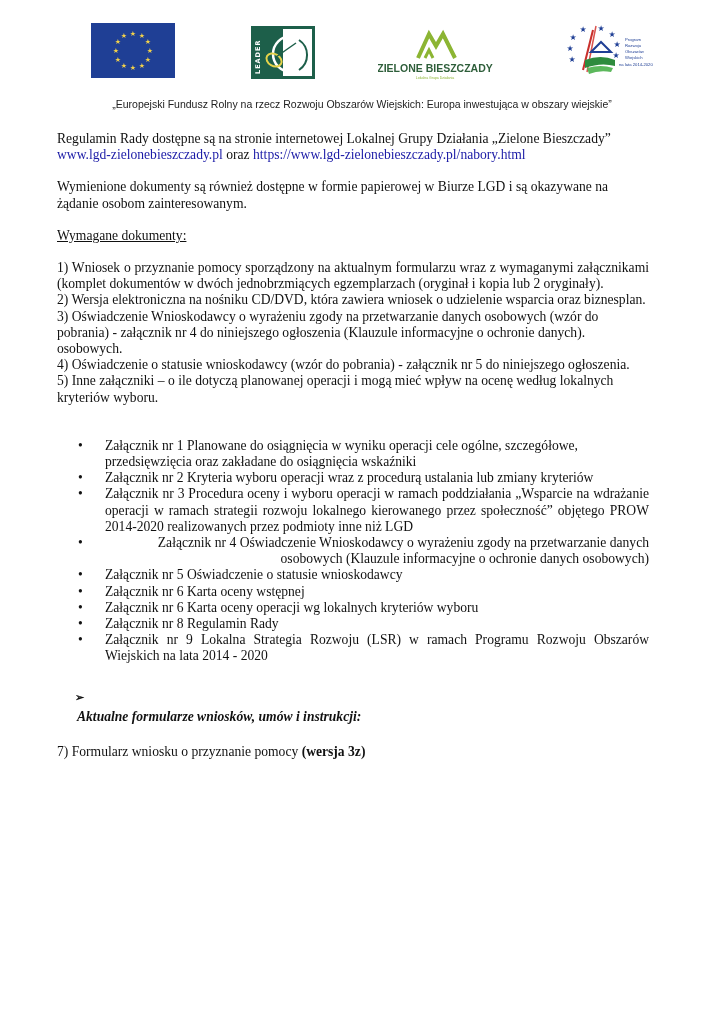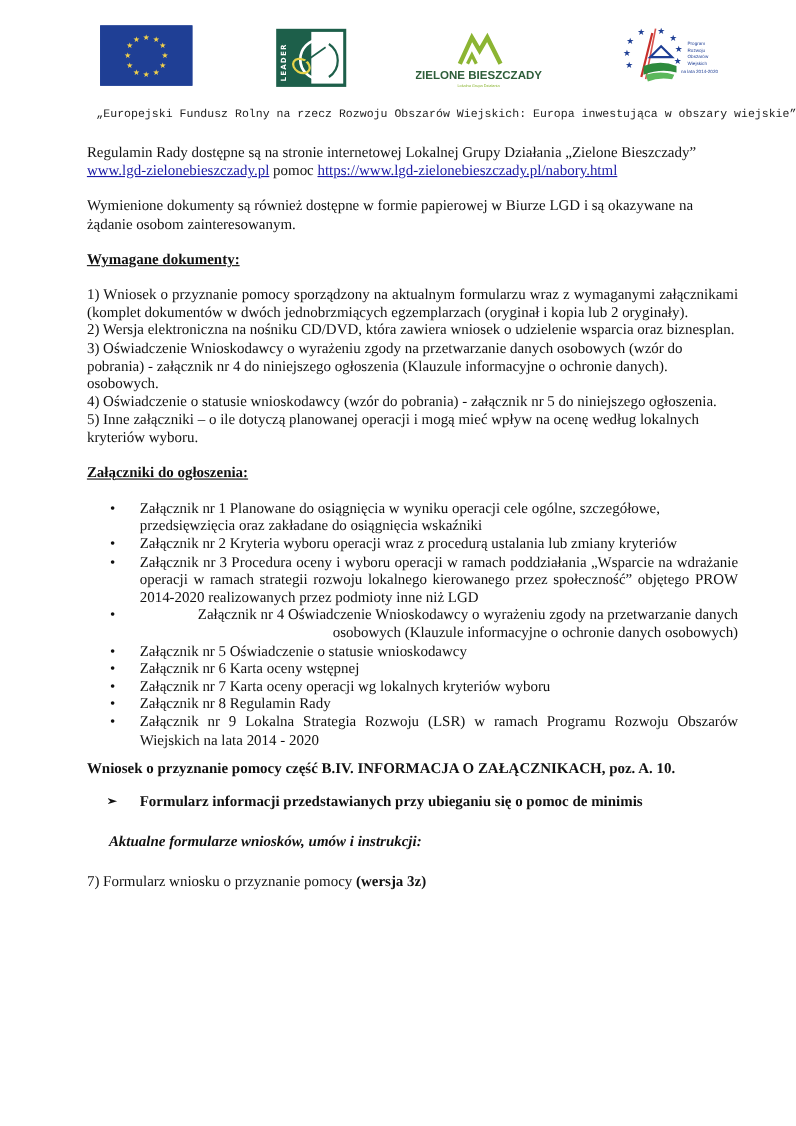--- a/index.html
+++ b/index.html
@@ -4,29 +4,29 @@
 <style>
   html, body { margin: 0; padding: 0; background: #ffffff; }
   body { width: 724px; height: 1024px; position: relative; overflow: hidden;
          font-family: "Liberation Serif", serif; color: #111; }
   .logos { position: absolute; top: 0; left: 0; width: 724px; height: 95px; }
   .logo { position: absolute; }
   .eu { left: 91px; top: 23px; width: 84px; height: 55px; background: #1f3f95; }
   .leader { left: 251px; top: 26px; width: 64px; height: 53px; }
   .zb { left: 378px; top: 22px; width: 115px; height: 58px; }
   .prow { left: 563px; top: 20px; width: 110px; height: 60px; }
-  .motto { position: absolute; top: 98px; left: 0; width: 724px; text-align: right;
-           font-family: Liberation Mono, monospace; font-size: 10.5px; color: #222; }
-  .content { position: absolute; top: 131px; left: 79px; width: 592px;
+  .motto { position: absolute; top: 98px; left: 0; width: 724px; text-align: center;
+           font-family: Liberation Sans, sans-serif; font-size: 10.5px; color: #222; }
+  .content { position: absolute; top: 131px; left: 57px; width: 592px;
              font-size: 13.6px; line-height: 16.2px; }
   p { margin: 0; }
   .just { text-align: justify; }
-  a { color: #1a1aa6; text-decoration: underline; }
+  a { color: #1a1aa6; }
   .gap { height: 16px; }
-  .h-ul { font-weight: bold; text-decoration: underline; }
+  .h-ul { font-weight: normal; text-decoration: underline; }
   ul.bul { margin: 0; padding: 0 0 0 48px; list-style: none; }
   ul.bul li { position: relative; text-align: justify; }
   ul.bul li::before { content: "•"; position: absolute; left: -27px; top: 0; }
   .bold { font-weight: bold; }
   .arrow-item { padding-left: 48px; position: relative; font-weight: bold; }
   .arrow-item .arr { position: absolute; left: 18px; top: 0; font-size: 11px; }
   .italic-bold { font-style: italic; font-weight: bold; margin-left: 20px; }
 </style>
 </head>
 <body>
@@ -100,55 +100,52 @@
       </g>
     </svg>
   </div>
 </div>
 
 <div class="motto">„Europejski Fundusz Rolny na rzecz Rozwoju Obszarów Wiejskich: Europa inwestująca w obszary wiejskie”</div>
 
 <div class="content">
   <p class="just">
     <span>Regulamin Rady dostępne są na stronie internetowej Lokalnej Grupy Działania „Zielone Bieszczady”</span><br>
-    <a>www.lgd-zielonebieszczady.pl</a><span> pomoc </span><a>https://www.lgd-zielonebieszczady.pl/nabory.html</a>
+    <a>www.lgd-zielonebieszczady.pl</a><span> oraz </span><a>https://www.lgd-zielonebieszczady.pl/nabory.html</a>
   </p>
   <div class="gap"></div>
   <p style="width:585px;">Wymienione dokumenty są również dostępne w formie papierowej w Biurze LGD i są okazywane na żądanie osobom zainteresowanym.</p>
   <div class="gap"></div>
 
   <p class="h-ul">Wymagane dokumenty:</p>
   <div class="gap"></div>
   <p class="just">1) Wniosek o przyznanie pomocy sporządzony na aktualnym formularzu wraz z wymaganymi załącznikami (komplet dokumentów w dwóch jednobrzmiących egzemplarzach (oryginał i kopia lub 2 oryginały).</p>
   <p class="just">2) Wersja elektroniczna na nośniku CD/DVD, która zawiera wniosek o udzielenie wsparcia oraz biznesplan.</p>
   <p style="width:578px;">3) Oświadczenie Wnioskodawcy o wyrażeniu zgody na przetwarzanie danych osobowych (wzór do pobrania) -  załącznik nr 4 do niniejszego ogłoszenia (Klauzule informacyjne o ochronie danych). osobowych.</p>
   <p class="just">4) Oświadczenie o statusie wnioskodawcy (wzór do pobrania) - załącznik nr 5 do niniejszego ogłoszenia.</p>
   <p>5) Inne załączniki – o ile dotyczą planowanej operacji i mogą mieć wpływ na ocenę według lokalnych kryteriów wyboru.</p>
   <div class="gap"></div>
 
-  <p class="h-ul">Załączniki do ogłoszenia:</p>
   <div class="gap"></div>
   <ul class="bul">
     <li style="text-align:left;">Załącznik nr 1 Planowane do osiągnięcia w wyniku operacji cele ogólne, szczegółowe, przedsięwzięcia oraz zakładane do osiągnięcia wskaźniki</li>
     <li>Załącznik nr 2 Kryteria wyboru operacji wraz z procedurą ustalania lub zmiany kryteriów</li>
     <li>Załącznik nr 3 Procedura oceny i wyboru operacji w ramach poddziałania „Wsparcie na wdrażanie operacji w ramach strategii rozwoju lokalnego kierowanego przez społeczność” objętego PROW 2014-2020 realizowanych przez podmioty inne niż LGD</li>
     <li style="text-align:right;">Załącznik nr 4 Oświadczenie Wnioskodawcy o wyrażeniu zgody na przetwarzanie danych osobowych (Klauzule informacyjne o ochronie danych osobowych)</li>
     <li>Załącznik nr 5 Oświadczenie o statusie wnioskodawcy</li>
     <li>Załącznik nr 6 Karta oceny wstępnej</li>
-    <li>Załącznik nr 7 Karta oceny operacji wg lokalnych kryteriów wyboru</li>
+    <li>Załącznik nr 6 Karta oceny operacji wg lokalnych kryteriów wyboru</li>
     <li>Załącznik nr 8 Regulamin Rady</li>
     <li>Załącznik nr 9 Lokalna Strategia Rozwoju (LSR) w ramach Programu Rozwoju Obszarów Wiejskich na lata 2014 - 2020</li>
   </ul>
   <div style="height:10px;"></div>
 
-  <p class="bold">Wniosek o przyznanie pomocy część  B.IV. INFORMACJA O ZAŁĄCZNIKACH, poz. A. 10.</p>
   <div style="height:14px;"></div>
   <p class="arrow-item">
     <span class="arr">➢</span>
-    <span>Formularz informacji przedstawianych przy ubieganiu się o pomoc de minimis</span>
   </p>
   <div style="height:20px;"></div>
 
   <p class="italic-bold">Aktualne formularze wniosków, umów i instrukcji:</p>
   <div style="height:10px;"></div>
   <div style="height:9px;"></div>
   <p>
     <span>7) Formularz wniosku o przyznanie pomocy </span><span class="bold">(wersja 3z)</span>
   </p>
 </div>

